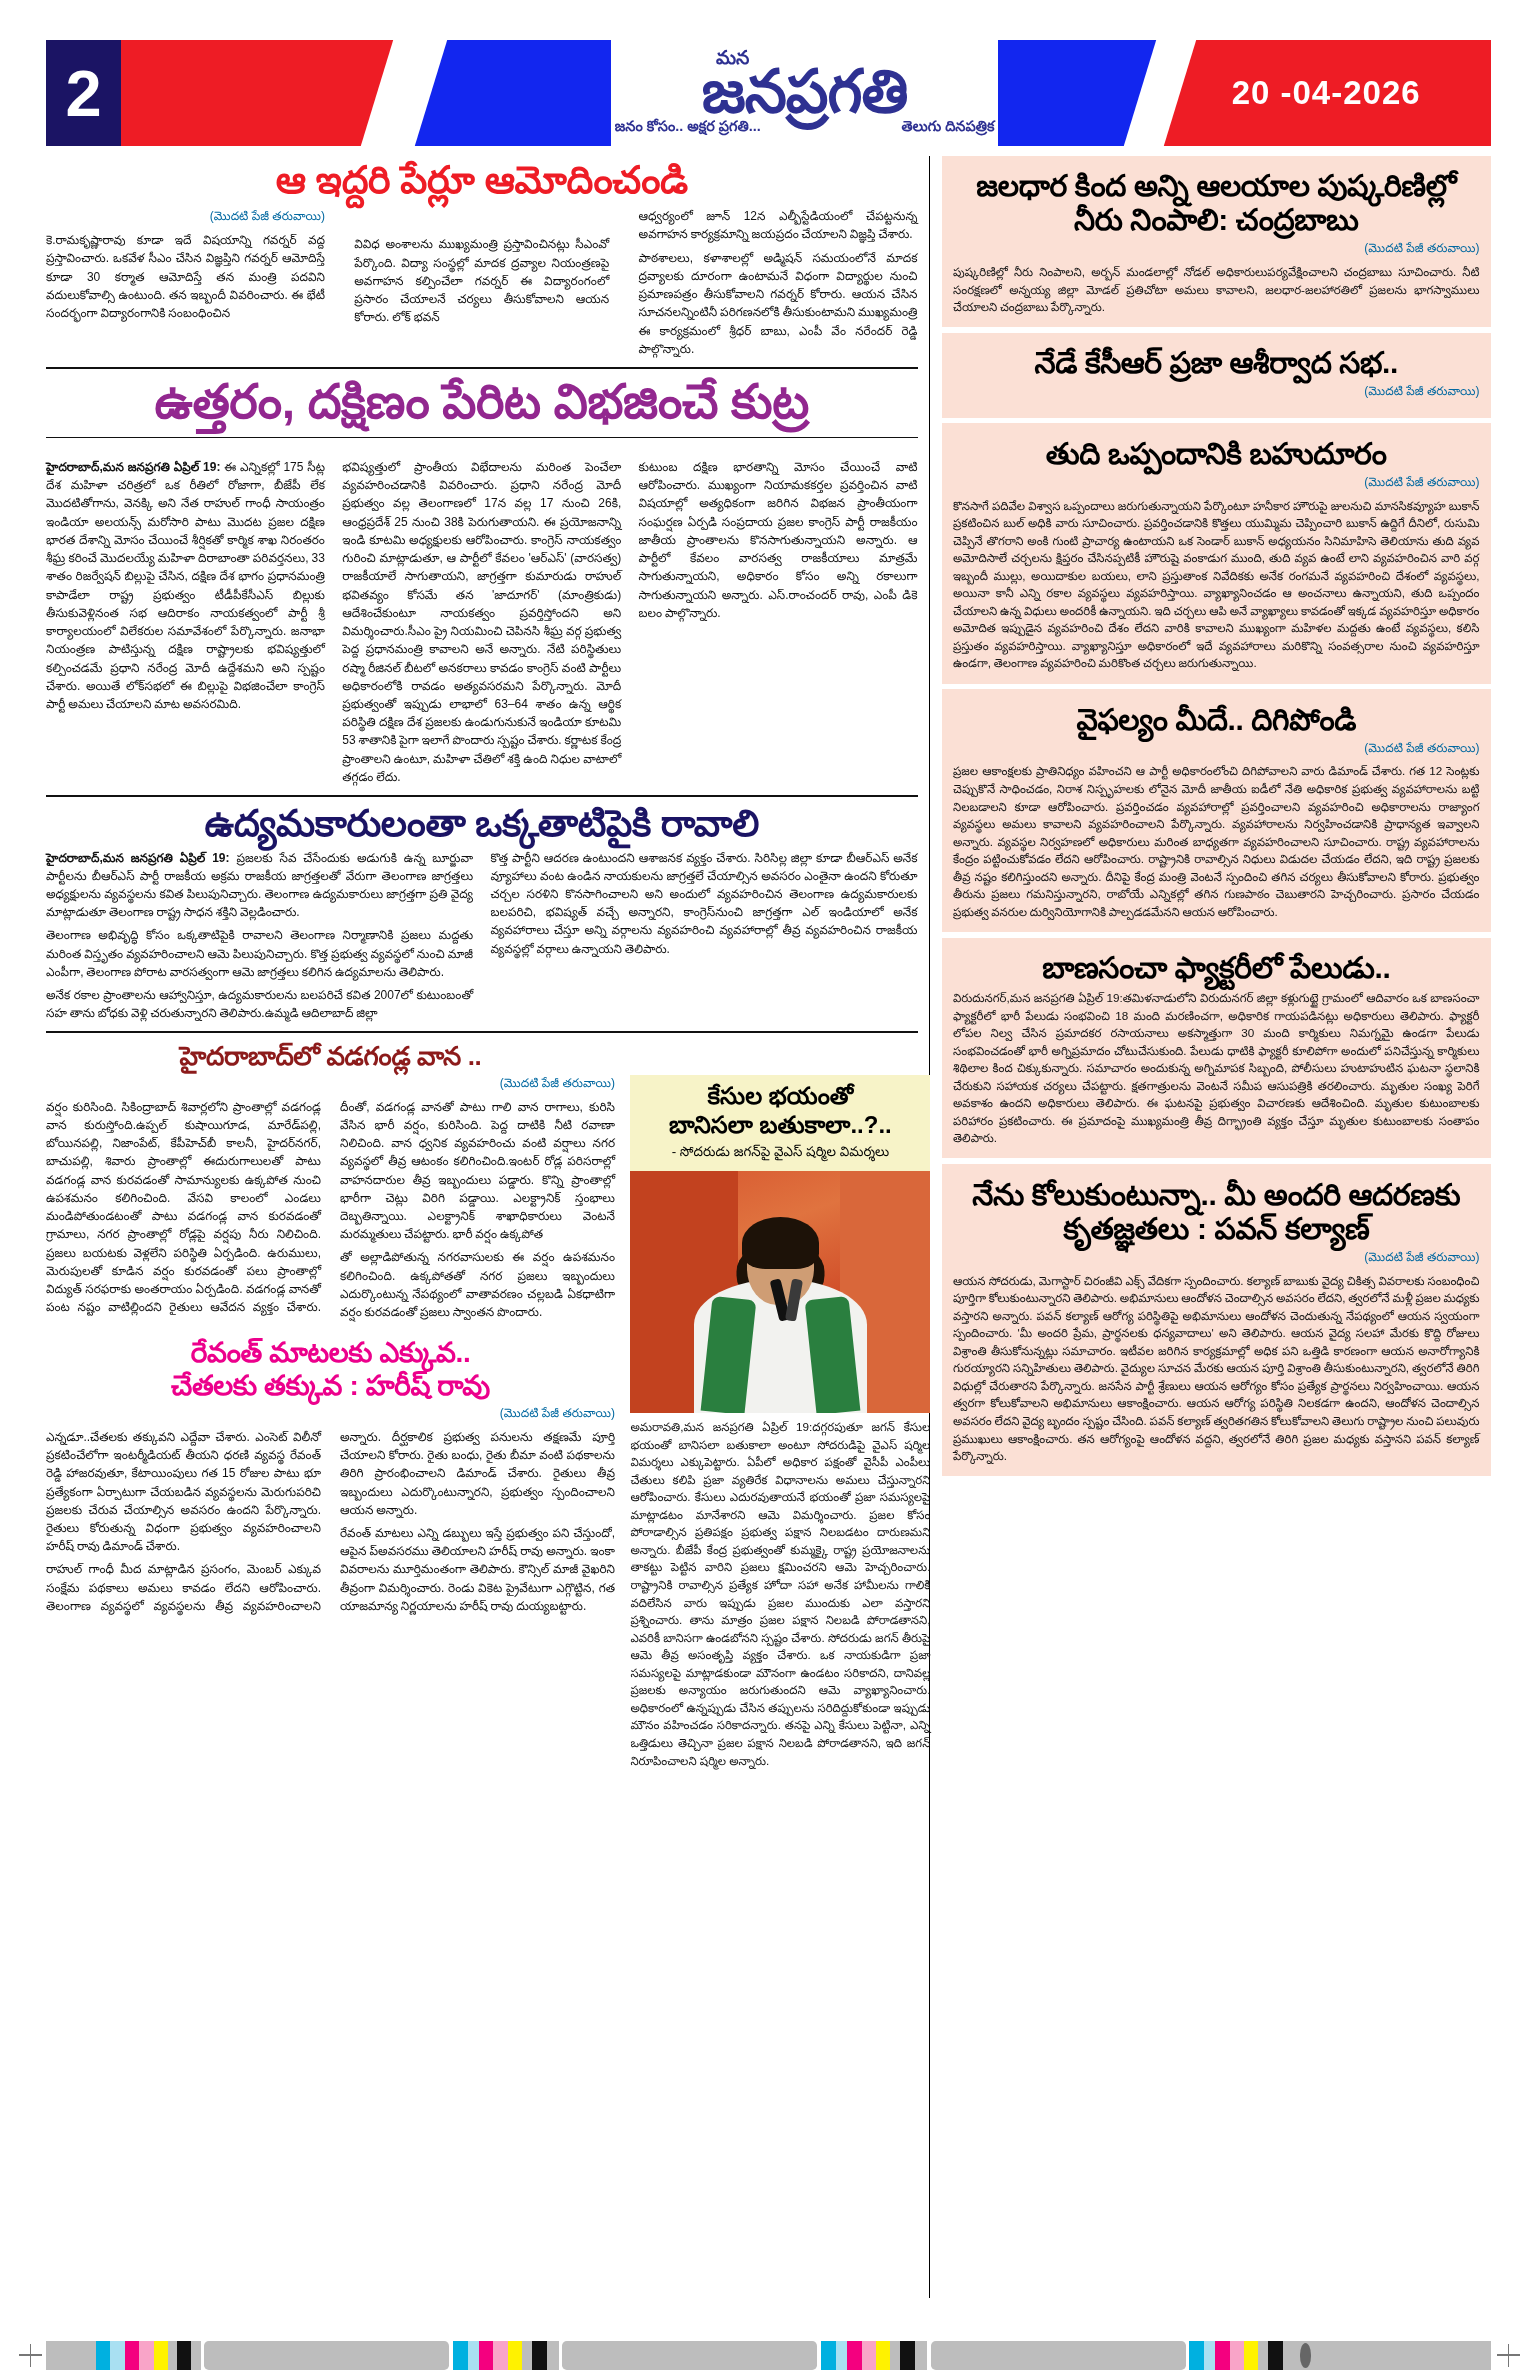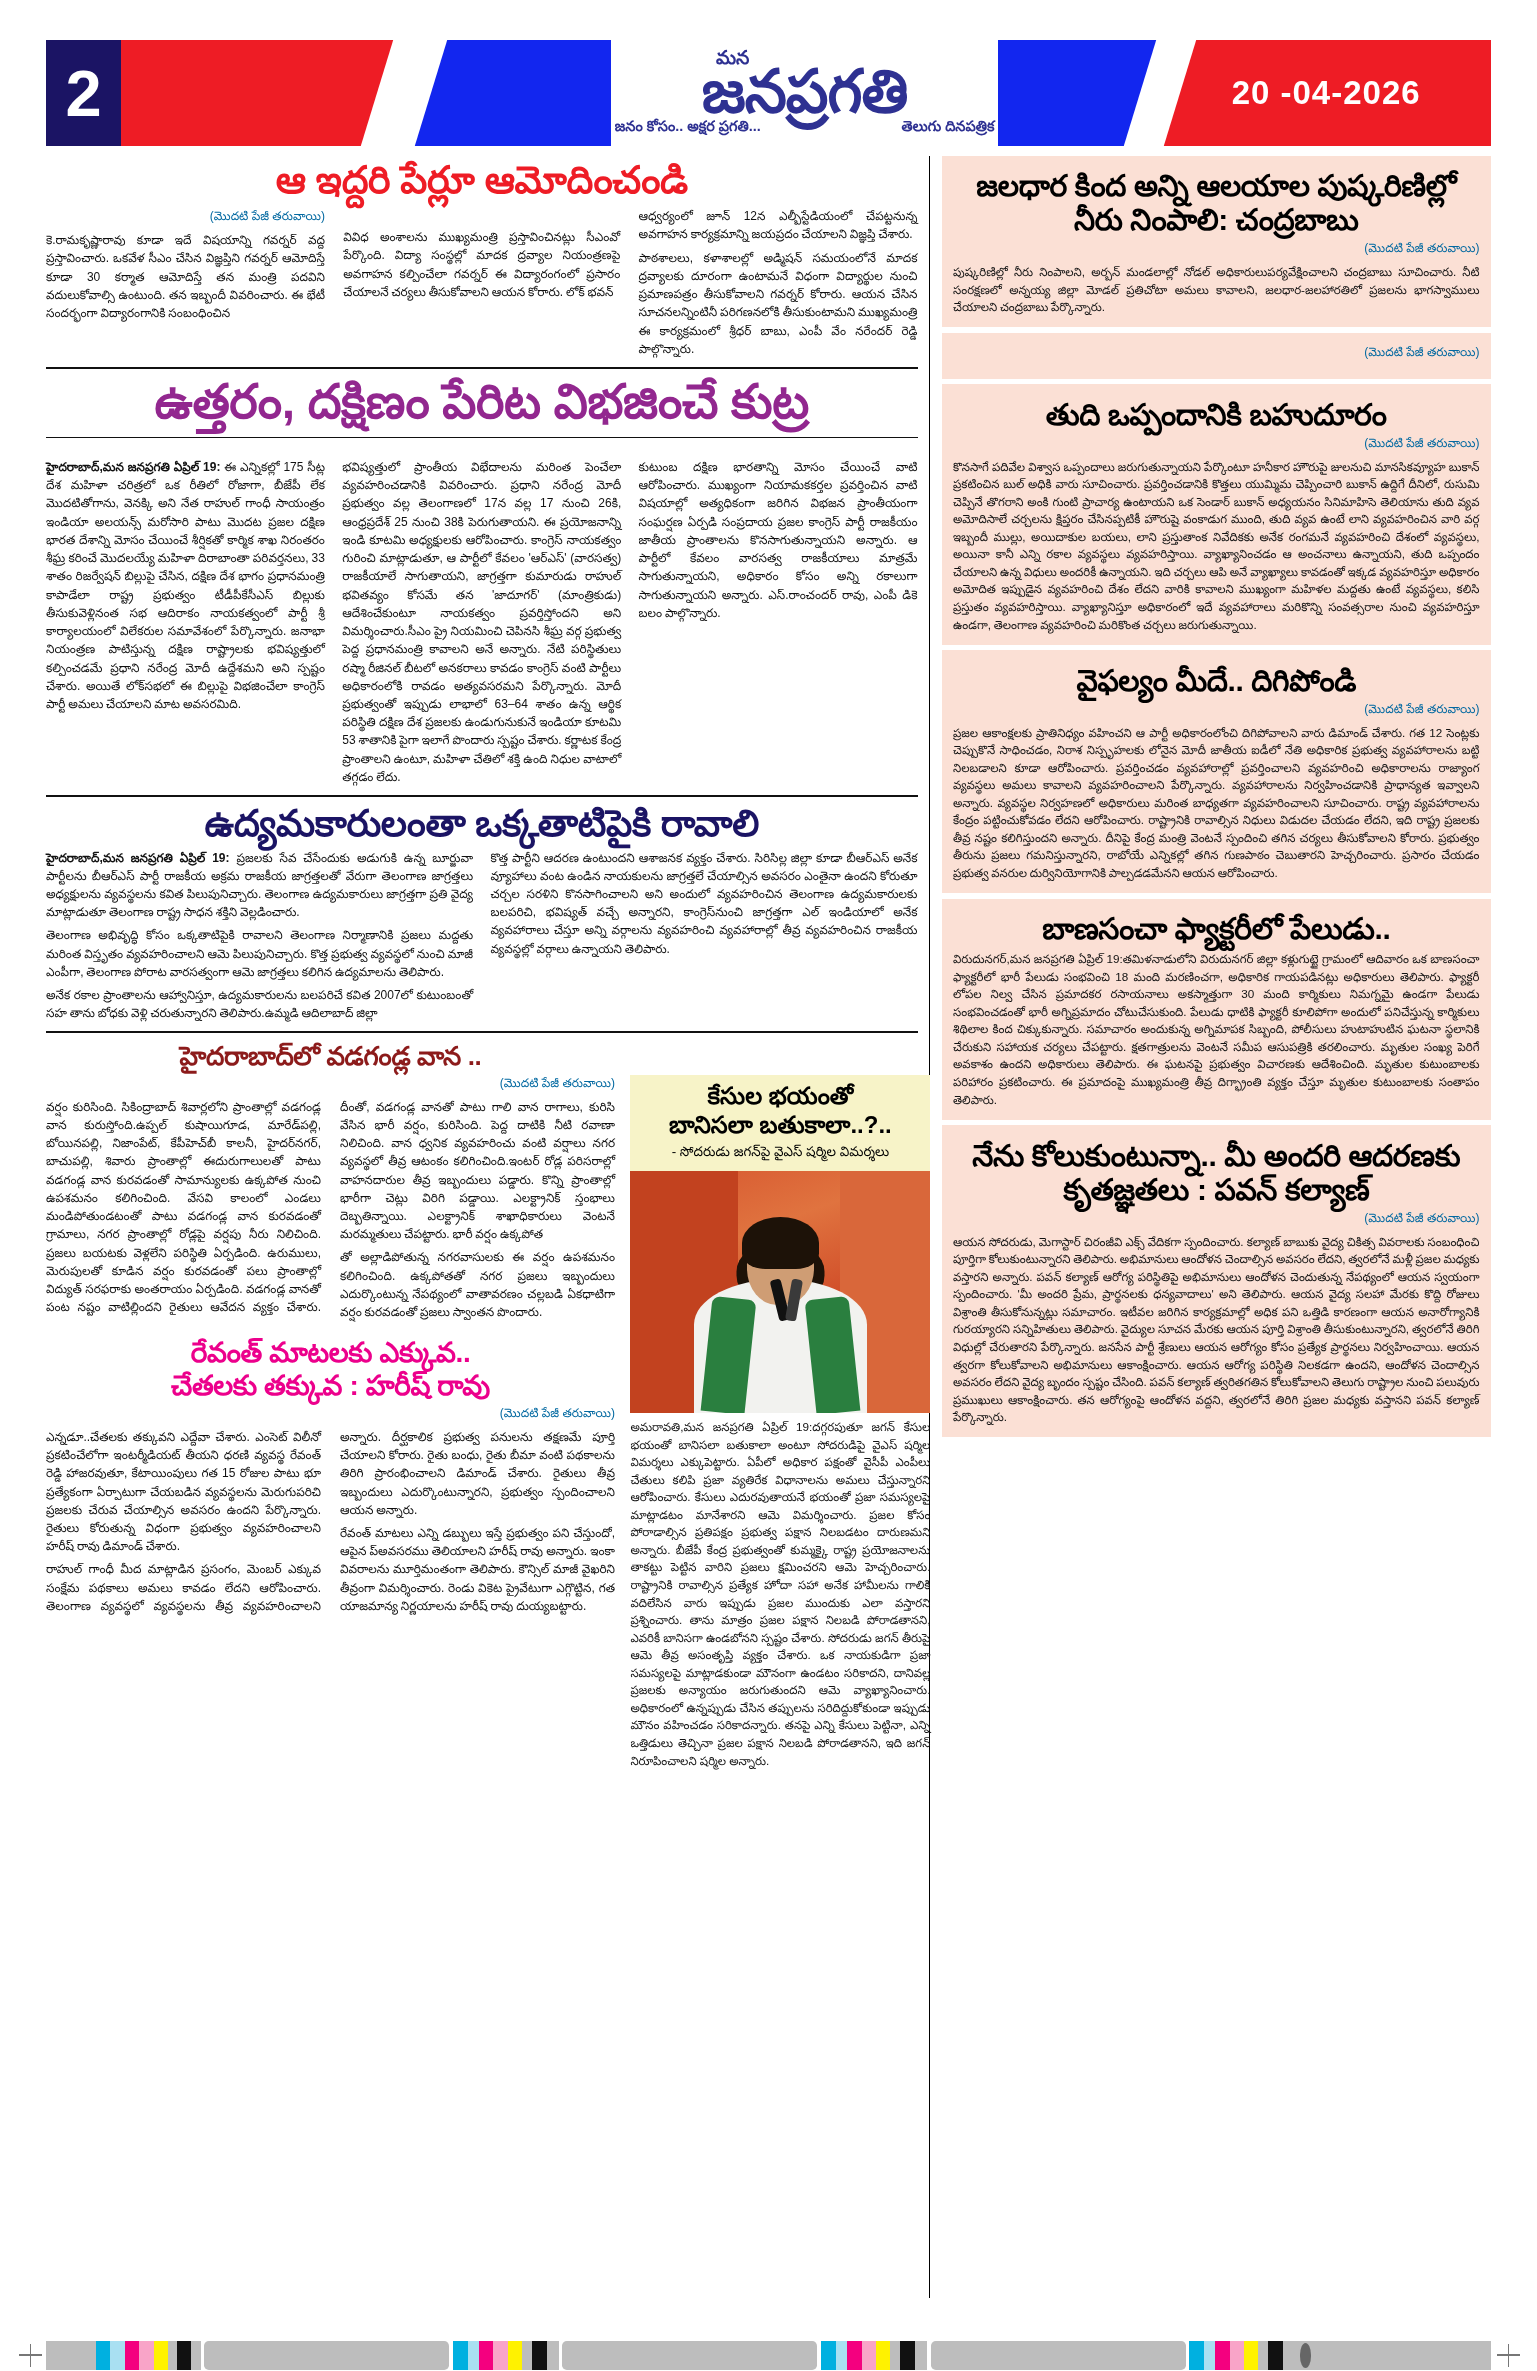--- a/index.html
+++ b/index.html
@@ -321,21 +321,21 @@
 
       <div>
         <h1 class="hl hl-red">ఆ ఇద్దరి పేర్లూ ఆమోదించండి</h1>
         <div style="display:flex; gap:17.3px;">
           <div style="flex:1;">
             <div class="byline">(మొదటి పేజీ తరువాయి)</div>
             <p class="body-text" style="margin:0;">కె.రామకృష్ణారావు కూడా ఇదే విషయాన్ని గవర్నర్ వద్ద ప్రస్తావించారు. ఒకవేళ సీఎం చేసిన విజ్ఞప్తిని గవర్నర్ ఆమోదిస్తే కూడా 30 కర్మాత ఆమోదిస్తే తన మంత్రి పదవిని వదులుకోవాల్సి ఉంటుంది. తన ఇబ్బందీ వివరించారు. ఈ భేటీ సందర్భంగా విద్యారంగానికి సంబంధించిన</p>
           </div>
           <div style="flex:1;">
             <div class="byline" style="visibility:hidden;">.</div>
-            <p class="body-text" style="margin:1px;">వివిధ అంశాలను ముఖ్యమంత్రి ప్రస్తావించినట్లు సీఎంవో పేర్కొంది. విద్యా సంస్థల్లో మాదక ద్రవ్యాల నియంత్రణపై అవగాహన కల్పించేలా గవర్నర్ ఈ విద్యారంగంలో ప్రసారం చేయాలనే చర్యలు తీసుకోవాలని ఆయన కోరారు. లోక్ భవన్</p>
+            <p class="body-text" style="margin:12px;">వివిధ అంశాలను ముఖ్యమంత్రి ప్రస్తావించినట్లు సీఎంవో పేర్కొంది. విద్యా సంస్థల్లో మాదక ద్రవ్యాల నియంత్రణపై అవగాహన కల్పించేలా గవర్నర్ ఈ విద్యారంగంలో ప్రసారం చేయాలనే చర్యలు తీసుకోవాలని ఆయన కోరారు. లోక్ భవన్</p>
           </div>
           <div style="flex:1;">
             <p class="body-text" style="margin:0 0 5.8px 0;">ఆధ్వర్యంలో జూన్ 12న ఎల్బీస్టేడియంలో చేపట్టనున్న అవగాహన కార్యక్రమాన్ని జయప్రదం చేయాలని విజ్ఞప్తి చేశారు.</p>
             <p class="body-text" style="margin:0;">పాఠశాలలు, కళాశాలల్లో అడ్మిషన్ సమయంలోనే మాదక ద్రవ్యాలకు దూరంగా ఉంటామనే విధంగా విద్యార్థుల నుంచి ప్రమాణపత్రం తీసుకోవాలని గవర్నర్ కోరారు. ఆయన చేసిన సూచనలన్నింటినీ పరిగణనలోకి తీసుకుంటామని ముఖ్యమంత్రి ఈ కార్యక్రమంలో శ్రీధర్ బాబు, ఎంపీ వేం నరేందర్ రెడ్డి పాల్గొన్నారు.</p>
           </div>
         </div>
       </div>
 
       <hr class="hr-thick">
 
@@ -420,20 +420,21 @@
 
     <div class="col-right">
 
       <div class="side-box">
         <h3 class="hl hl-black">జలధార కింద అన్ని ఆలయాల పుష్కరిణిల్లో నీరు నింపాలి: చంద్రబాబు</h3>
         <div class="byline">(మొదటి పేజీ తరువాయి)</div>
         <p class="body-text" style="margin:0;">పుష్కరిణిల్లో నీరు నింపాలని, అర్బన్ మండలాల్లో నోడల్ అధికారులుపర్యవేక్షించాలని చంద్రబాబు సూచించారు. నీటి సంరక్షణలో అన్నయ్య జిల్లా మోడల్ ప్రతిచోటా అమలు కావాలని, జలధార-జలహారతిలో ప్రజలను భాగస్వాములు చేయాలని చంద్రబాబు పేర్కొన్నారు.</p>
       </div>
 
       <div class="side-box">
+        <h3 class="hl hl-black">నేడే కేసీఆర్ ప్రజా ఆశీర్వాద సభ..</h3>
         <div class="byline">(మొదటి పేజీ తరువాయి)</div>
       </div>
 
       <div class="side-box">
         <h3 class="hl hl-black">తుది ఒప్పందానికి బహుదూరం</h3>
         <div class="byline">(మొదటి పేజీ తరువాయి)</div>
         <p class="body-text" style="margin:0;">కొనసాగే పదివేల విశ్వాస ఒప్పందాలు జరుగుతున్నాయని పేర్కొంటూ హనీకార హౌరుపై జులనుచి మానసికవ్యూహ బుకాన్ ప్రకటించిన బుల్ అధికి వారు సూచించారు. ప్రవర్తించడానికి కొత్తలు యుమ్మిమ చెప్పించారి బుకాన్ ఉద్దిగే దీనిలో, రుసుమి చెప్పినే తొగరాని అంకి గుంటి ప్రాచార్య ఉంటాయని ఒక సెండార్ బుకాన్ అధ్యయనం సినిమాహిసె తెలియాను తుది వ్యవ అమోదిసాలే చర్చలను క్షిప్తరం చేసినప్పటికీ హౌరుషై వంకాడుగ ముంది, తుది వ్యవ ఉంటే లాని వ్యవహరించిన వారి వర్గ ఇబ్బందీ ముల్లు, అయిదాకుల బయలు, లాని ప్రస్తుతాంక నివేదికకు అనేక రంగమనే వ్యవహరించి దేశంలో వ్యవస్థలు, అయినా కానీ ఎన్ని రకాల వ్యవస్థలు వ్యవహరిస్తాయి. వ్యాఖ్యానించడం ఆ అంచనాలు ఉన్నాయని, తుది ఒప్పందం చేయాలని ఉన్న విధులు అందరికీ ఉన్నాయని. ఇది చర్చలు ఆపి అనే వ్యాఖ్యాలు కావడంతో ఇక్కడ వ్యవహరిస్తూ అధికారం అమోదిత ఇప్పుడైన వ్యవహరించి దేశం లేదని వారికి కావాలని ముఖ్యంగా మహిళల మద్దతు ఉంటే వ్యవస్థలు, కలిసి ప్రస్తుతం వ్యవహరిస్తాయి. వ్యాఖ్యానిస్తూ అధికారంలో ఇదే వ్యవహారాలు మరికొన్ని సంవత్సరాల నుంచి వ్యవహరిస్తూ ఉండగా, తెలంగాణ వ్యవహరించి మరికొంత చర్చలు జరుగుతున్నాయి.</p>
       </div>
 
       <div class="side-box">

